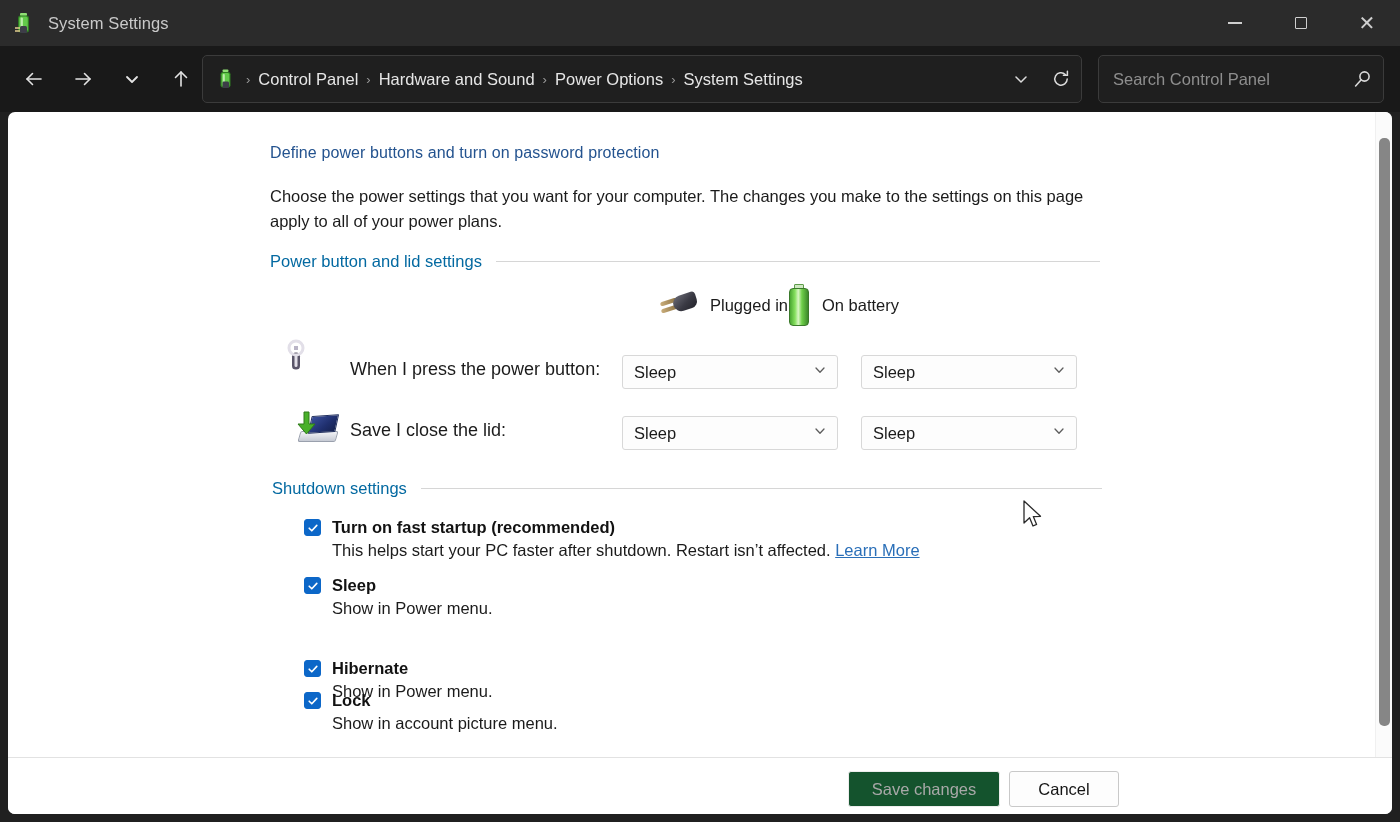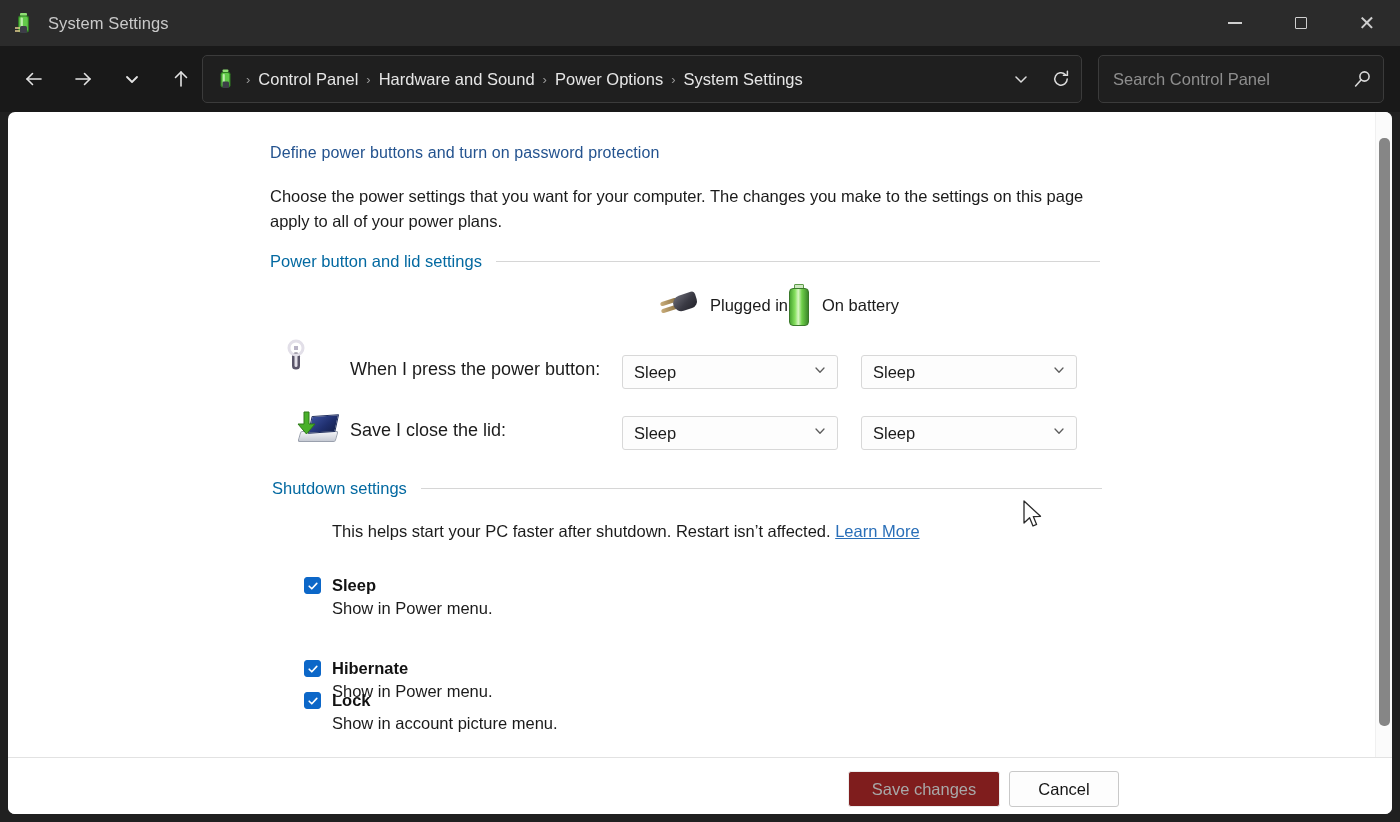--- a/index.html
+++ b/index.html
@@ -279,21 +279,21 @@
   .btn {
     position: absolute; top: 13px;
     height: 36px;
     display: flex; align-items: center; justify-content: center;
     font-size: 16.5px;
     border-radius: 3px;
     font-family: "Liberation Sans", sans-serif;
   }
   .btn-save {
     left: 840px; width: 152px;
-    background: #7f1d1d; border: 1px solid #ededed;
+    background: #14532d; border: 1px solid #ededed;
     color: #a8a8a8;
   }
   .btn-cancel {
     left: 1001px; width: 110px;
     background: #fdfdfd; border: 1px solid #c9c9c9;
     color: #151515;
   }
 </style>
 </head>
 <body>
@@ -481,20 +481,28 @@
               </svg>
           </span>
         </div>
 
         <div class="section-head" style="left:264px; top:367px;">
           <span class="label">Shutdown settings</span>
           <span class="rule"></span>
         </div>
 
         <div class="cb-item" style="left:296px; top:406px;">
+          <div class="cb-row">
+            <span class="checkbox">
+              <svg width="12" height="12" viewBox="0 0 12 12" fill="none" stroke="#ffffff" stroke-width="1.6" stroke-linecap="round" stroke-linejoin="round">
+                  <path d="M2.2 6.2 L4.8 8.8 L9.8 3.4"></path>
+                </svg>
+            </span>
+            <span class="cb-title">Turn on fast startup (recommended)</span>
+          </div>
           <div class="cb-sub">
             <span>This helps start your PC faster after shutdown. Restart isn’t affected.</span>
             <a class="link" href="#">Learn More</a>
           </div>
         </div>
 
         <div class="cb-item" style="left:296px; top:464px;">
           <div class="cb-row">
             <span class="checkbox">
               <svg width="12" height="12" viewBox="0 0 12 12" fill="none" stroke="#ffffff" stroke-width="1.6" stroke-linecap="round" stroke-linejoin="round">

